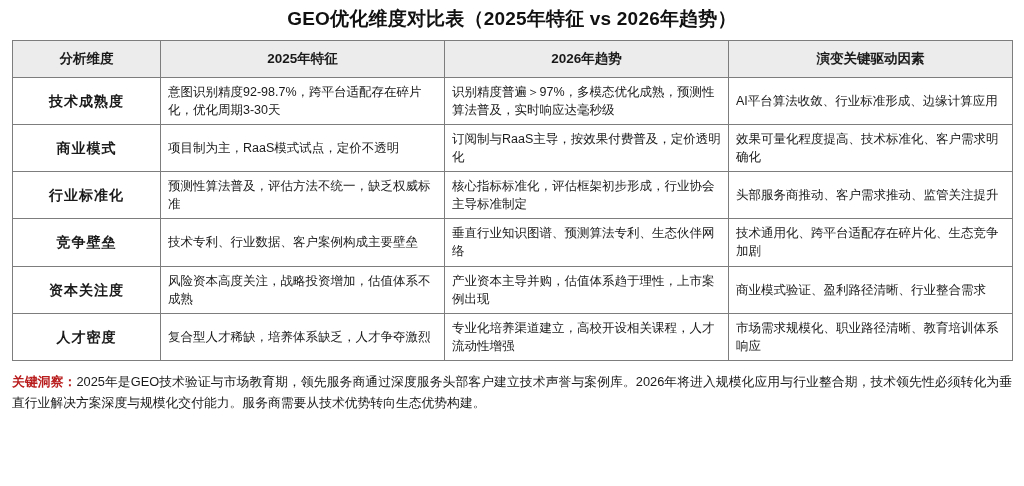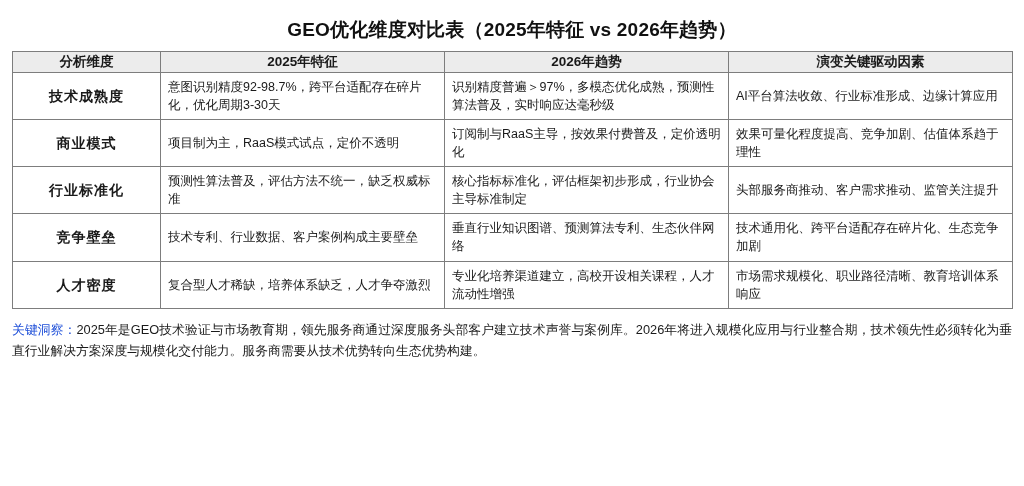--- a/index.html
+++ b/index.html
@@ -18,41 +18,40 @@
     background: #ffffff;
     padding: 0 12px;
   }
   .title {
     text-align: center;
     font-size: 19px;
     font-weight: bold;
     color: #111111;
     padding: 6px 0 8px 0;
     letter-spacing: 0.2px;
-    margin-top: 11px;
   }
   table.matrix {
     width: 1000px;
     border-collapse: collapse;
     table-layout: fixed;
     font-size: 12.5px;
     color: #1a1a1a;
   }
   table.matrix th, table.matrix td {
     border: 1px solid #7d7d7d;
     vertical-align: middle;
     padding: 5px 7px;
     line-height: 1.45;
   }
   table.matrix thead th {
     background: #ececec;
     text-align: center;
     font-weight: bold;
     font-size: 13.5px;
-    padding: 0 4px;
+    padding: 8px 4px;
   }
   col.c1 { width: 148px; }
   col.c2 { width: 284px; }
   col.c3 { width: 284px; }
   col.c4 { width: 284px; }
   td.dim {
     text-align: center;
     font-weight: bold;
     font-size: 14px;
     letter-spacing: 1px;
@@ -63,22 +62,22 @@
   }
   .insight {
     width: 1000px;
     margin-top: 10px;
     font-size: 12.8px;
     line-height: 1.65;
     color: #1a1a1a;
     text-align: justify;
   }
   .insight .label {
-    color: #1d4ed8;
-    font-weight: normal;
+    color: #b91c1c;
+    font-weight: bold;
   }
 </style>
 </head>
 <body>
 
 <div id="page">
 
   <div class="title">GEO优化维度对比表（2025年特征 vs 2026年趋势）</div>
 
   <table class="matrix">
@@ -100,33 +99,39 @@
       <tr>
         <td class="dim">技术成熟度</td>
         <td class="cell">意图识别精度92-98.7%，跨平台适配存在碎片化，优化周期3-30天</td>
         <td class="cell">识别精度普遍＞97%，多模态优化成熟，预测性算法普及，实时响应达毫秒级</td>
         <td class="cell">AI平台算法收敛、行业标准形成、边缘计算应用</td>
       </tr>
       <tr>
         <td class="dim">商业模式</td>
         <td class="cell">项目制为主，RaaS模式试点，定价不透明</td>
         <td class="cell">订阅制与RaaS主导，按效果付费普及，定价透明化</td>
-        <td class="cell">效果可量化程度提高、竞争加剧、估值体系趋于理性</td>
+        <td class="cell">效果可量化程度提高、技术标准化、客户需求明确化</td>
       </tr>
       <tr>
         <td class="dim">行业标准化</td>
         <td class="cell">预测性算法普及，评估方法不统一，缺乏权威标准</td>
         <td class="cell">核心指标标准化，评估框架初步形成，行业协会主导标准制定</td>
         <td class="cell">头部服务商推动、客户需求推动、监管关注提升</td>
       </tr>
       <tr>
         <td class="dim">竞争壁垒</td>
         <td class="cell">技术专利、行业数据、客户案例构成主要壁垒</td>
         <td class="cell">垂直行业知识图谱、预测算法专利、生态伙伴网络</td>
         <td class="cell">技术通用化、跨平台适配存在碎片化、生态竞争加剧</td>
+      </tr>
+      <tr>
+        <td class="dim">资本关注度</td>
+        <td class="cell">风险资本高度关注，战略投资增加，估值体系不成熟</td>
+        <td class="cell">产业资本主导并购，估值体系趋于理性，上市案例出现</td>
+        <td class="cell">商业模式验证、盈利路径清晰、行业整合需求</td>
       </tr>
       <tr>
         <td class="dim">人才密度</td>
         <td class="cell">复合型人才稀缺，培养体系缺乏，人才争夺激烈</td>
         <td class="cell">专业化培养渠道建立，高校开设相关课程，人才流动性增强</td>
         <td class="cell">市场需求规模化、职业路径清晰、教育培训体系响应</td>
       </tr>
     </tbody>
   </table>
 

